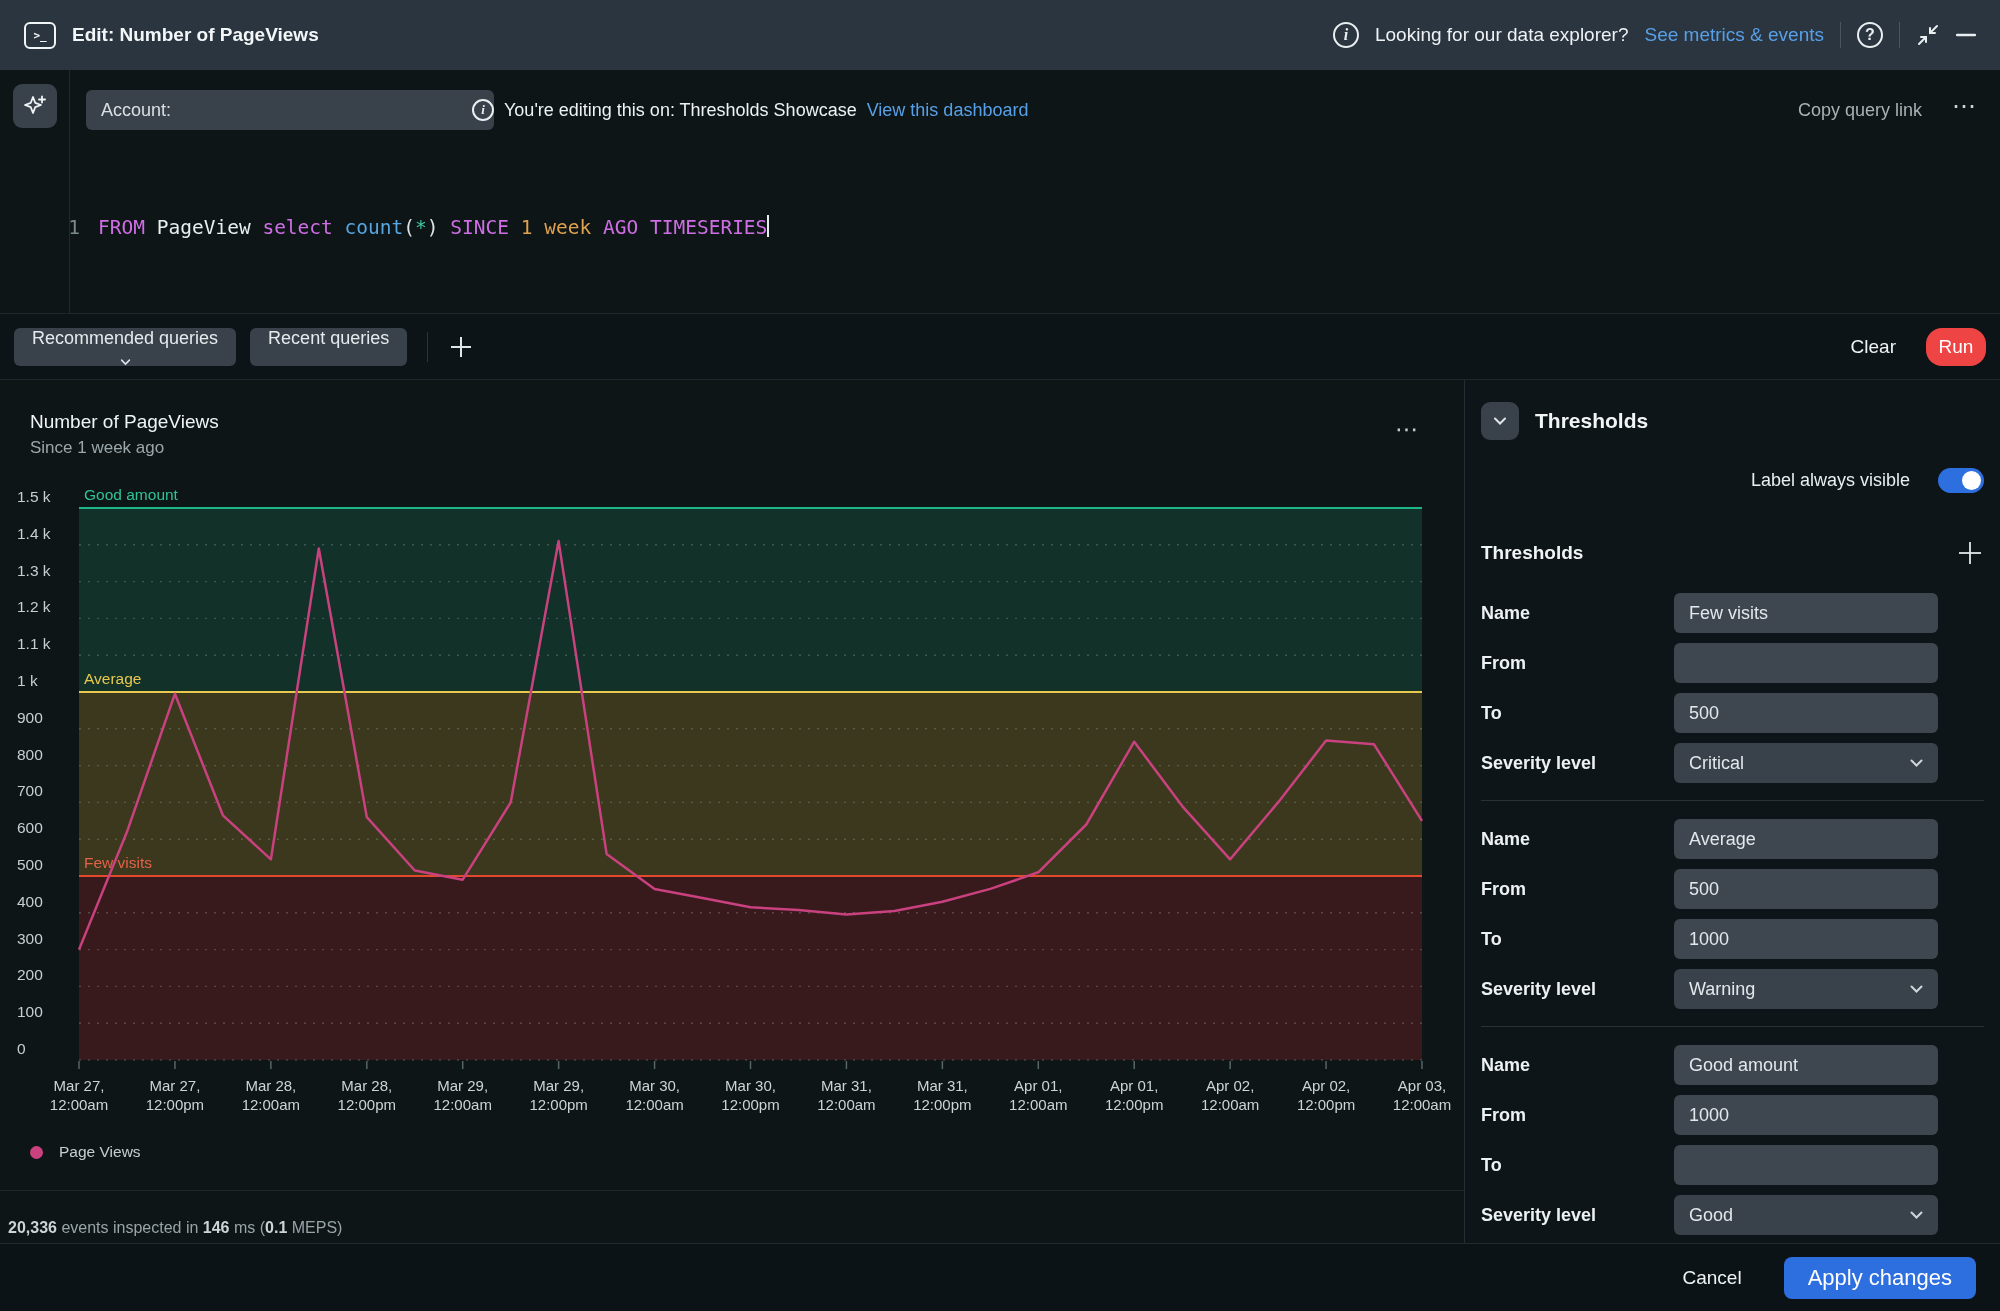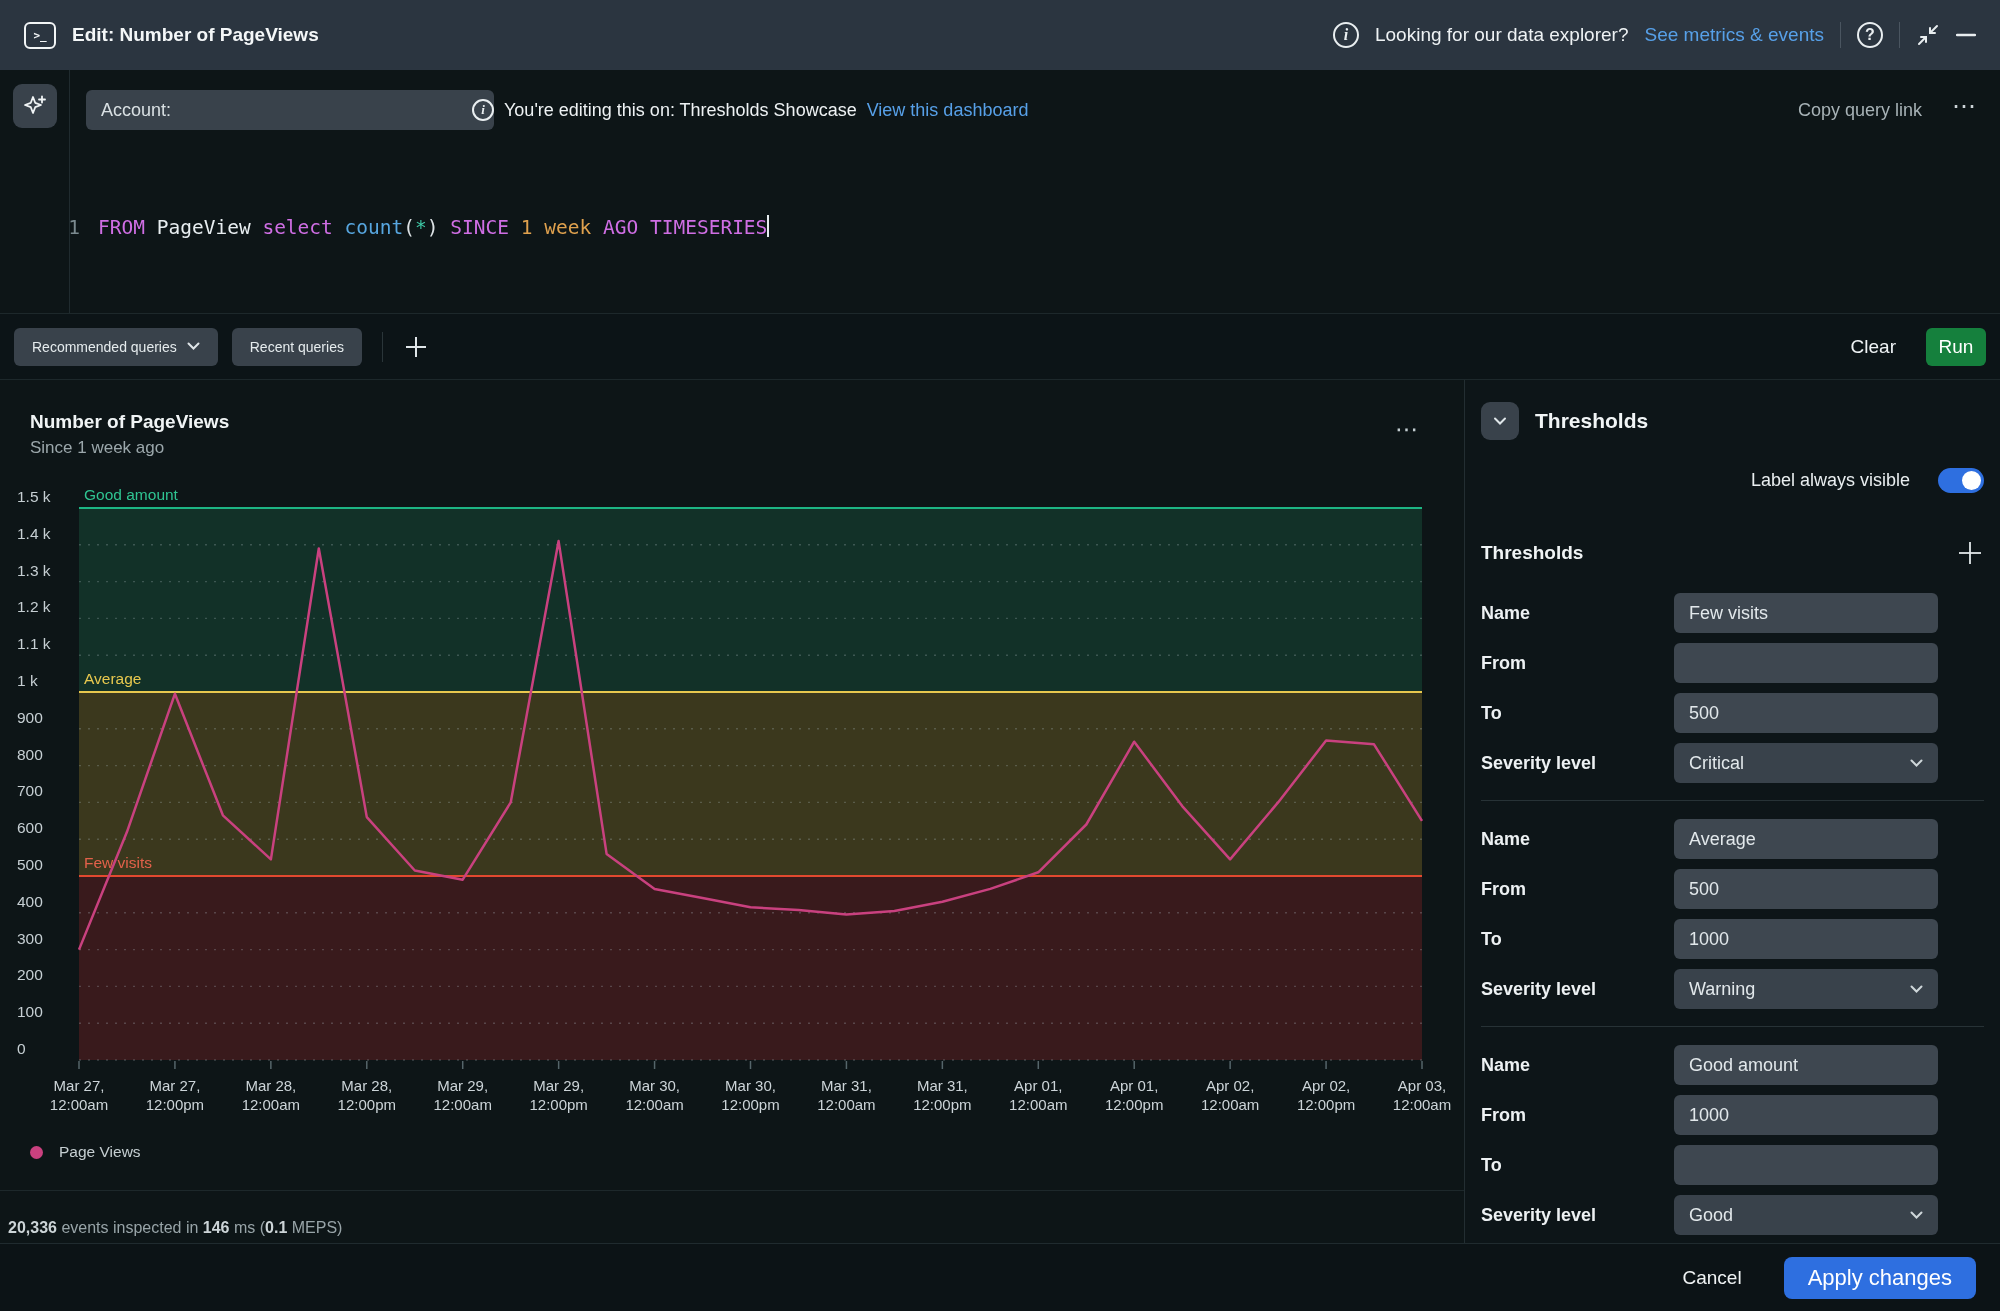--- a/index.html
+++ b/index.html
@@ -41,33 +41,33 @@
   .lineno { width:98px; text-align:right; color:#7b8a8f; padding-right:18px; }
   .tok-kw{color:#cf6ee4} .tok-plain{color:#e8eef1} .tok-fn{color:#57a6df}
   .tok-paren{color:#dde3e6} .tok-star{color:#3ec9a7} .tok-num{color:#dfa14e}
   .cursor { display:inline-block; width:2px; height:22px; background:#e6edf0; vertical-align:-3px; }
 
   
   .toolbar { position:absolute; left:0; top:313px; width:100%; height:67px; background:#0c1417;
              border-top:1px solid #1d282b; border-bottom:1px solid #1d282b;
              display:flex; align-items:center; padding:0 14px; }
   .tb-btn { height:38px; background:#39424b; border:none; border-radius:6px; color:#e5ebed;
-            font-size:14px; padding:0 18px; cursor:pointer; display:flex; align-items:center; gap:10px;
-            font-family:"Liberation Sans", sans-serif; }
+            font-size:18px; padding:0 18px; cursor:pointer; display:flex; align-items:center; gap:10px;
+            font-family:"Liberation Sans", sans-serif;flex-direction:column; }
   .tb-btn + .tb-btn { margin-left:14px; }
   .tb-sep { width:1px; height:30px; background:#2a3539; margin:0 20px; }
   .plus-btn { background:none; border:none; cursor:pointer; color:#dfe5e8; display:flex; }
   .clear-btn { margin-left:auto; background:none; border:none; color:#eff3f5; font-size:19px; cursor:pointer; margin-right:30px; }
-  .run-btn { width:60px; height:38px; background:#15803d; border:none; border-radius:6px;
+  .run-btn { width:60px; height:38px; background:#ef4444; border:none; border-radius:16px;
              color:#fff; font-size:19px; cursor:pointer; }
 
   
   .content { position:absolute; left:0; top:380px; width:100%; height:863px; display:flex; background:#0d1517; }
   .chart-panel { position:relative; width:1464px; height:100%; }
-  .chart-title { position:absolute; left:30px; top:31px; font-size:19px; font-weight:bold; color:#f0f4f5; }
+  .chart-title { position:absolute; left:30px; top:31px; font-size:19px; font-weight:normal; color:#f0f4f5; }
   .chart-sub { position:absolute; left:30px; top:58px; font-size:17px; color:#9ba7ab; }
   .chart-menu { position:absolute; right:44px; top:36px; background:none; border:none; color:#c3cdd1;
                 font-size:23px; letter-spacing:2px; cursor:pointer; }
   .chart-svg { position:absolute; left:0; top:0; }
   .ytick { fill:#c6cfd3; font-size:15.5px; font-family:"Liberation Sans",sans-serif; }
   .xtick { fill:#ccd4d8; font-size:15px; font-family:"Liberation Sans",sans-serif; }
   .thlabel { font-size:15.5px; font-family:"Liberation Sans",sans-serif; }
   .legend { position:absolute; left:30px; top:763px; display:flex; align-items:center; gap:16px; cursor:pointer; }
   .legend-dot { width:13px; height:13px; border-radius:50%; }
   .legend-txt { font-size:15.5px; color:#c5ced1; }

